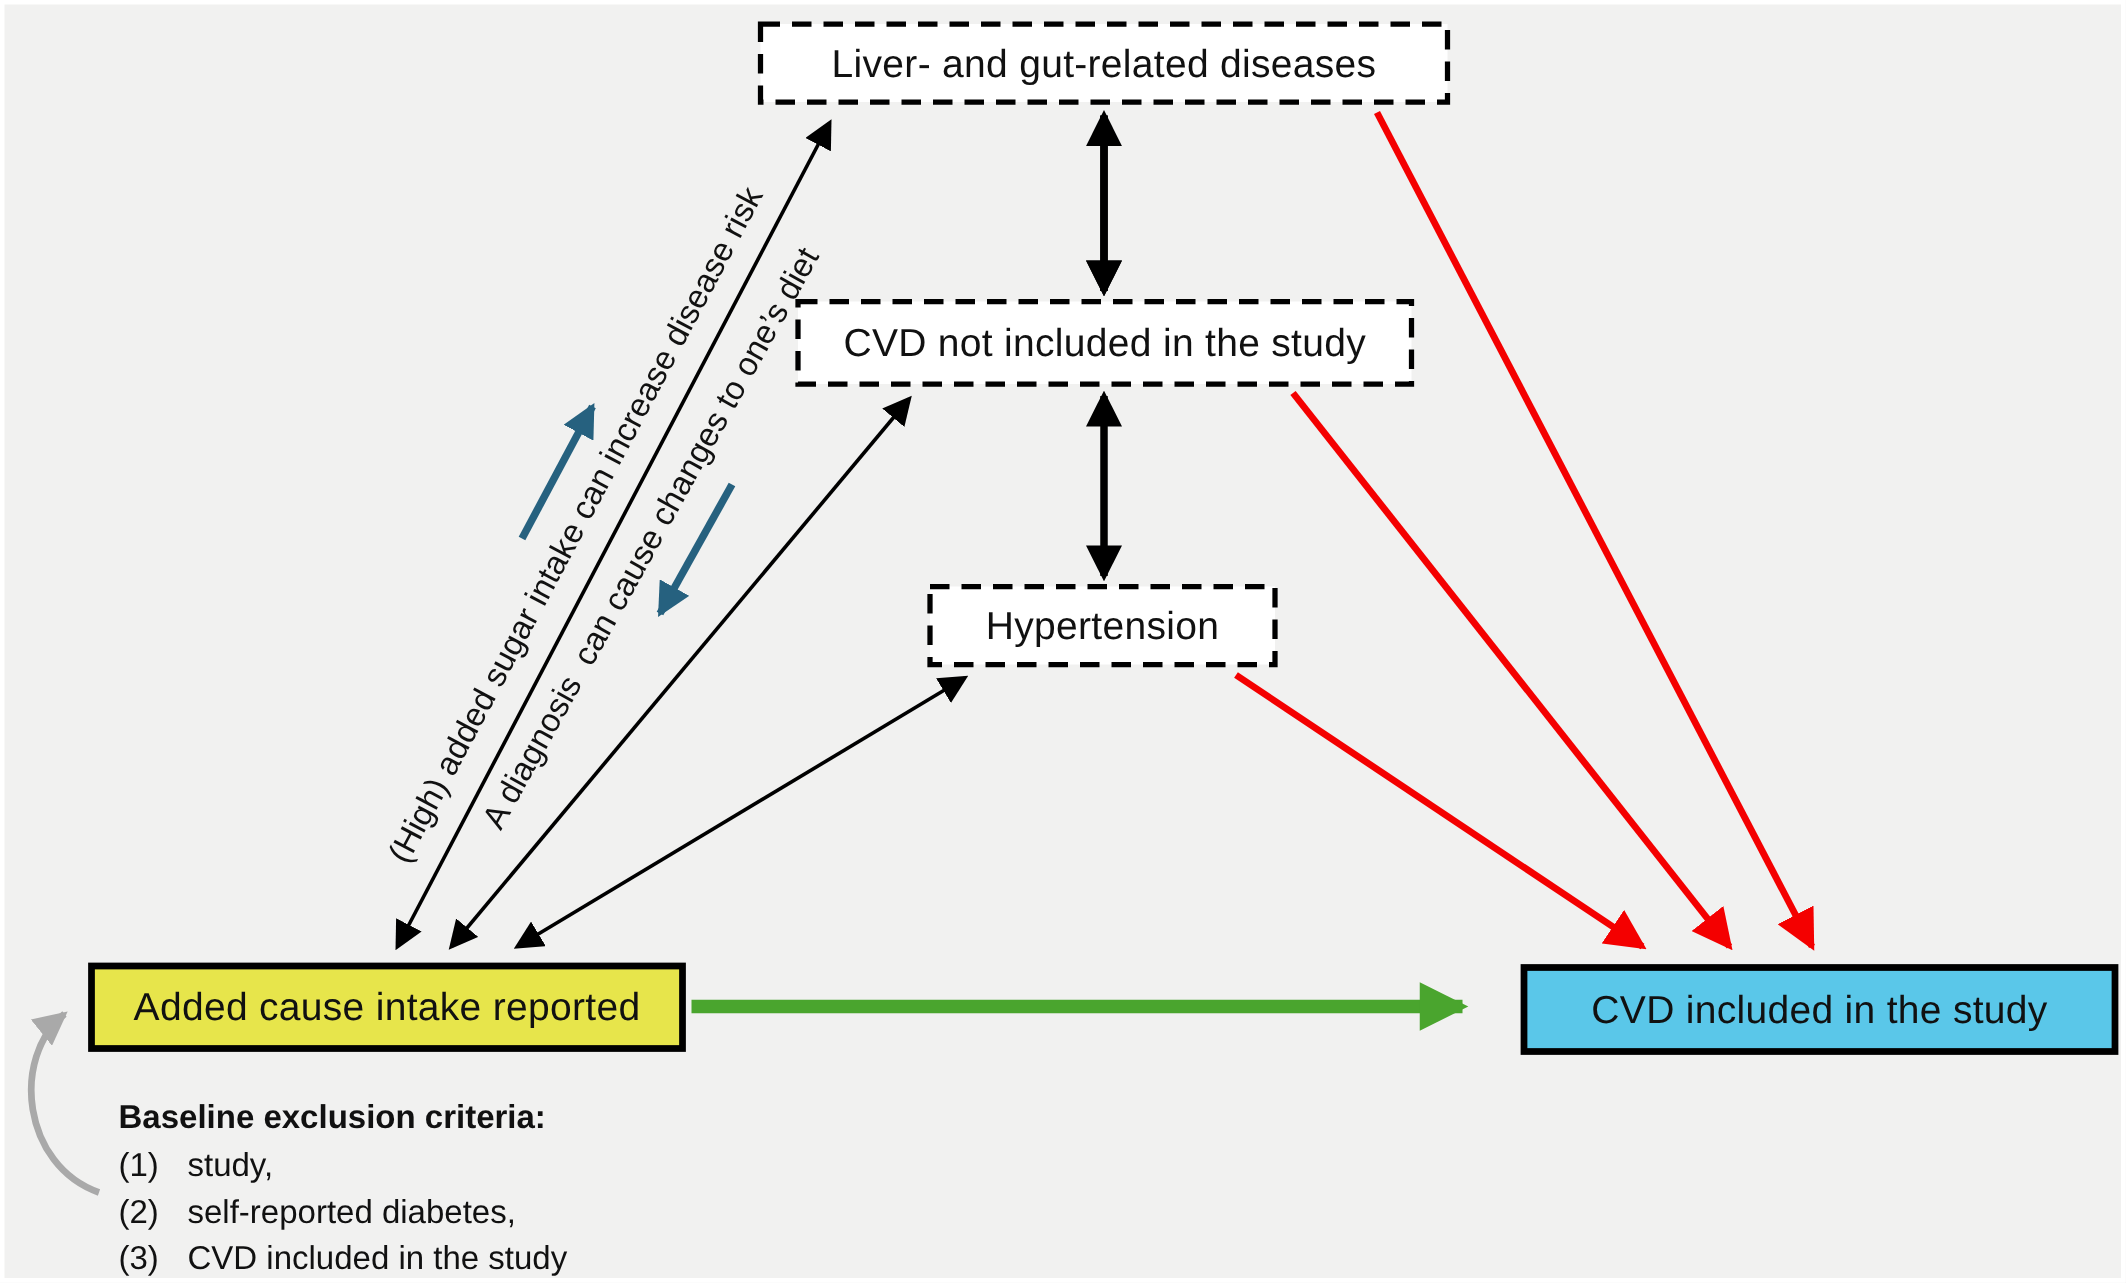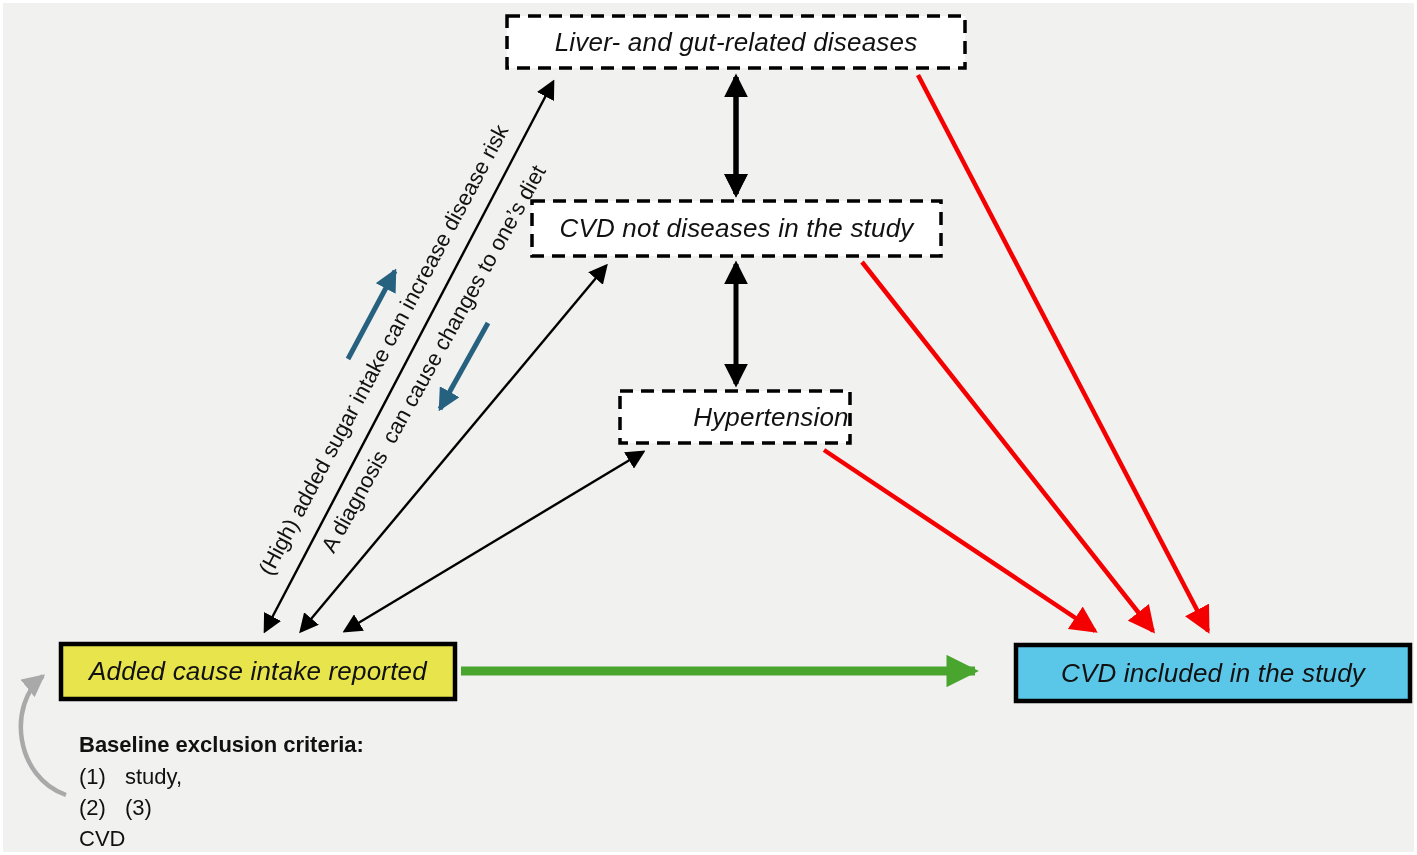--- a/index.html
+++ b/index.html
@@ -10,25 +10,24 @@
     background:#f1f1f0;
     font-family:"Liberation Sans", sans-serif;
     overflow:hidden;
   }
   .arrow-layer{position:absolute;left:0;top:0;width:1417px;height:855px;}
   .node-label{
     position:absolute;
     display:flex;align-items:center;justify-content:center;
     font-size:26px;color:#111;letter-spacing:0.2px;
     pointer-events:none;
-    font-style:italic;
   }
   .node-liver{left:504px;top:13px;width:458px;height:52px;}
   .node-cvdni{left:529px;top:198px;width:409px;height:55px;}
-  .node-hyp{left:617px;top:388px;width:230px;height:52px;padding-left:36px;}
+  .node-hyp{left:617px;top:388px;width:230px;height:52px;}
   .node-sugar{left:58px;top:641px;width:394px;height:55px;}
   .node-cvdi{left:1013px;top:642px;width:394px;height:56px;}
   .edge-label{
     position:absolute;
     font-size:22px;color:#111;
     white-space:pre;
     text-align:center;
     pointer-events:none;
   }
   .edge-label-1{
@@ -93,32 +92,33 @@
 
     <line x1="458" y1="668" x2="972" y2="668" stroke="#4aa52e" stroke-width="9" marker-end="url(#mG)"></line>
 
     <path d="M 63 792 C 12 774, 4 702, 40 673" fill="none" stroke="#a9a9a9" stroke-width="4.5" marker-end="url(#mGy)"></path>
 
     <line x1="345" y1="356" x2="392" y2="268" stroke="#26617f" stroke-width="5" marker-end="url(#mT)"></line>
     <line x1="485" y1="320" x2="437" y2="406" stroke="#26617f" stroke-width="5" marker-end="url(#mT)"></line>
   </svg>
 
   <div class="node-label node-liver">Liver- and gut-related diseases</div>
-  <div class="node-label node-cvdni">CVD not diseases in the study</div>
+  <div class="node-label node-cvdni">CVD not included in the study</div>
   <div class="node-label node-hyp">Hypertension</div>
   <div class="node-label node-sugar">Added cause intake reported</div>
   <div class="node-label node-cvdi">CVD included in the study</div>
 
   <div class="edge-label edge-label-1">(High) added sugar intake can increase disease risk</div>
   <div class="edge-label edge-label-2">A diagnosis  can cause changes to one’s diet</div>
 
   <div class="exclusion">
     <div class="exclusion-title">Baseline exclusion criteria:</div>
     <div class="exclusion-list">
       <span>(1)</span>
       <span>study,</span>
       <span>(2)</span>
+      <span>self-reported diabetes,</span>
       <span>(3)</span>
       <span>CVD included in the study</span>
     </div>
   </div>
 
 </div>
 
 </body></html>

